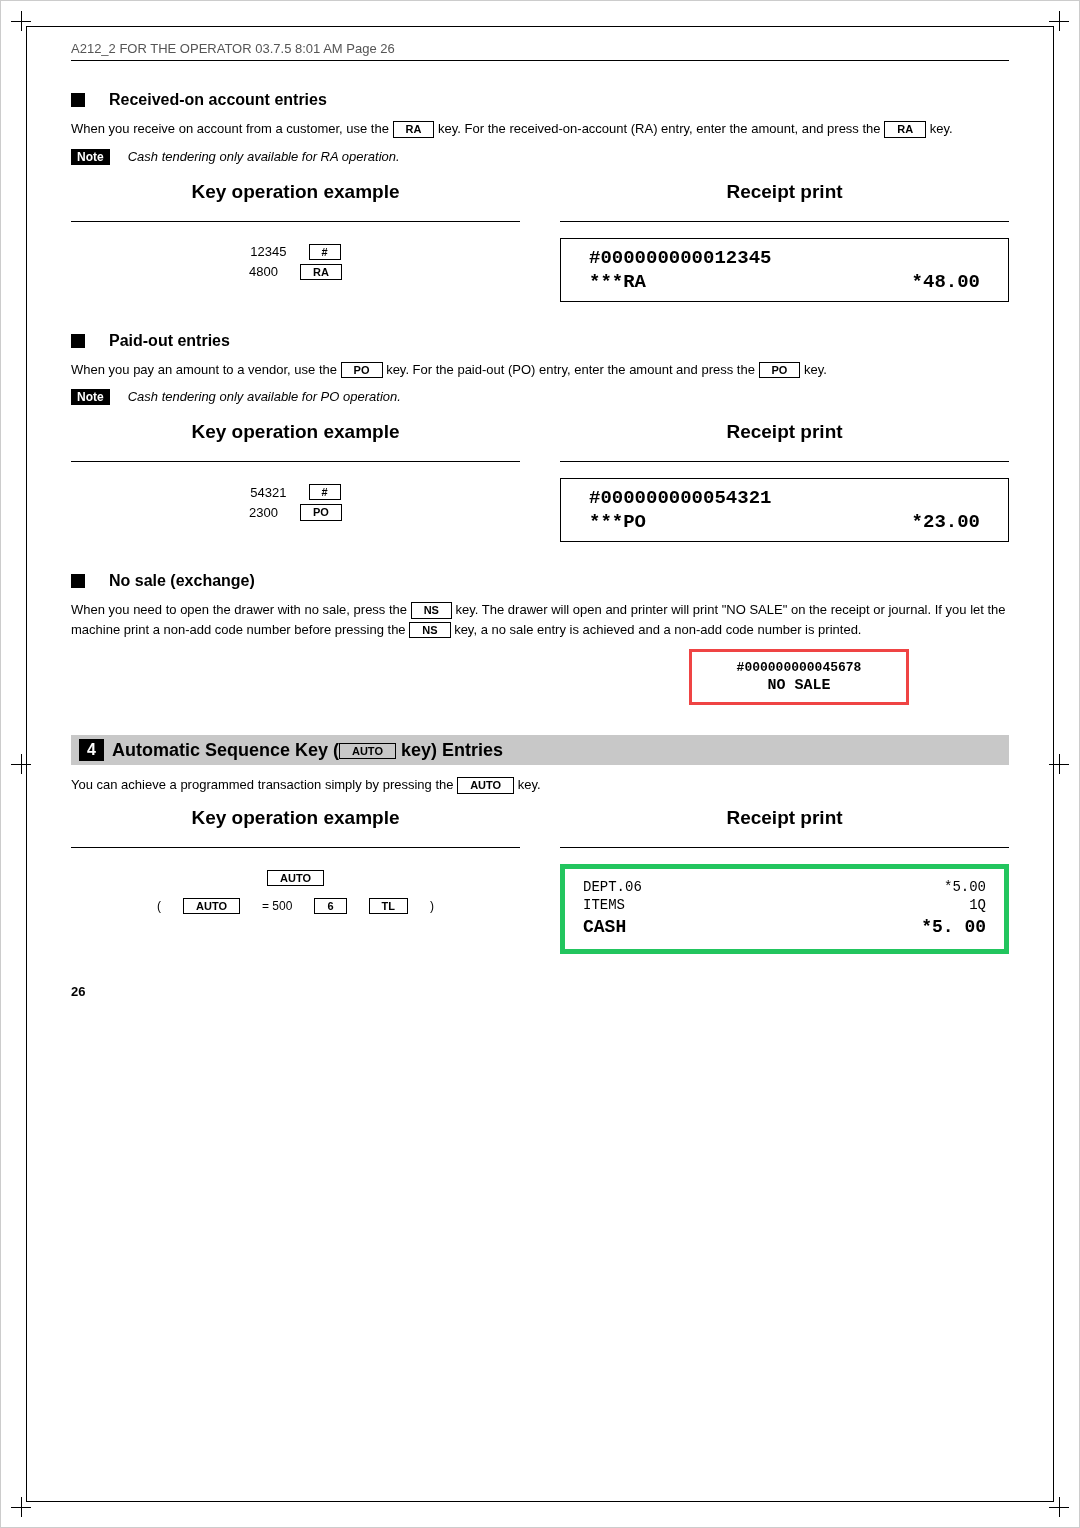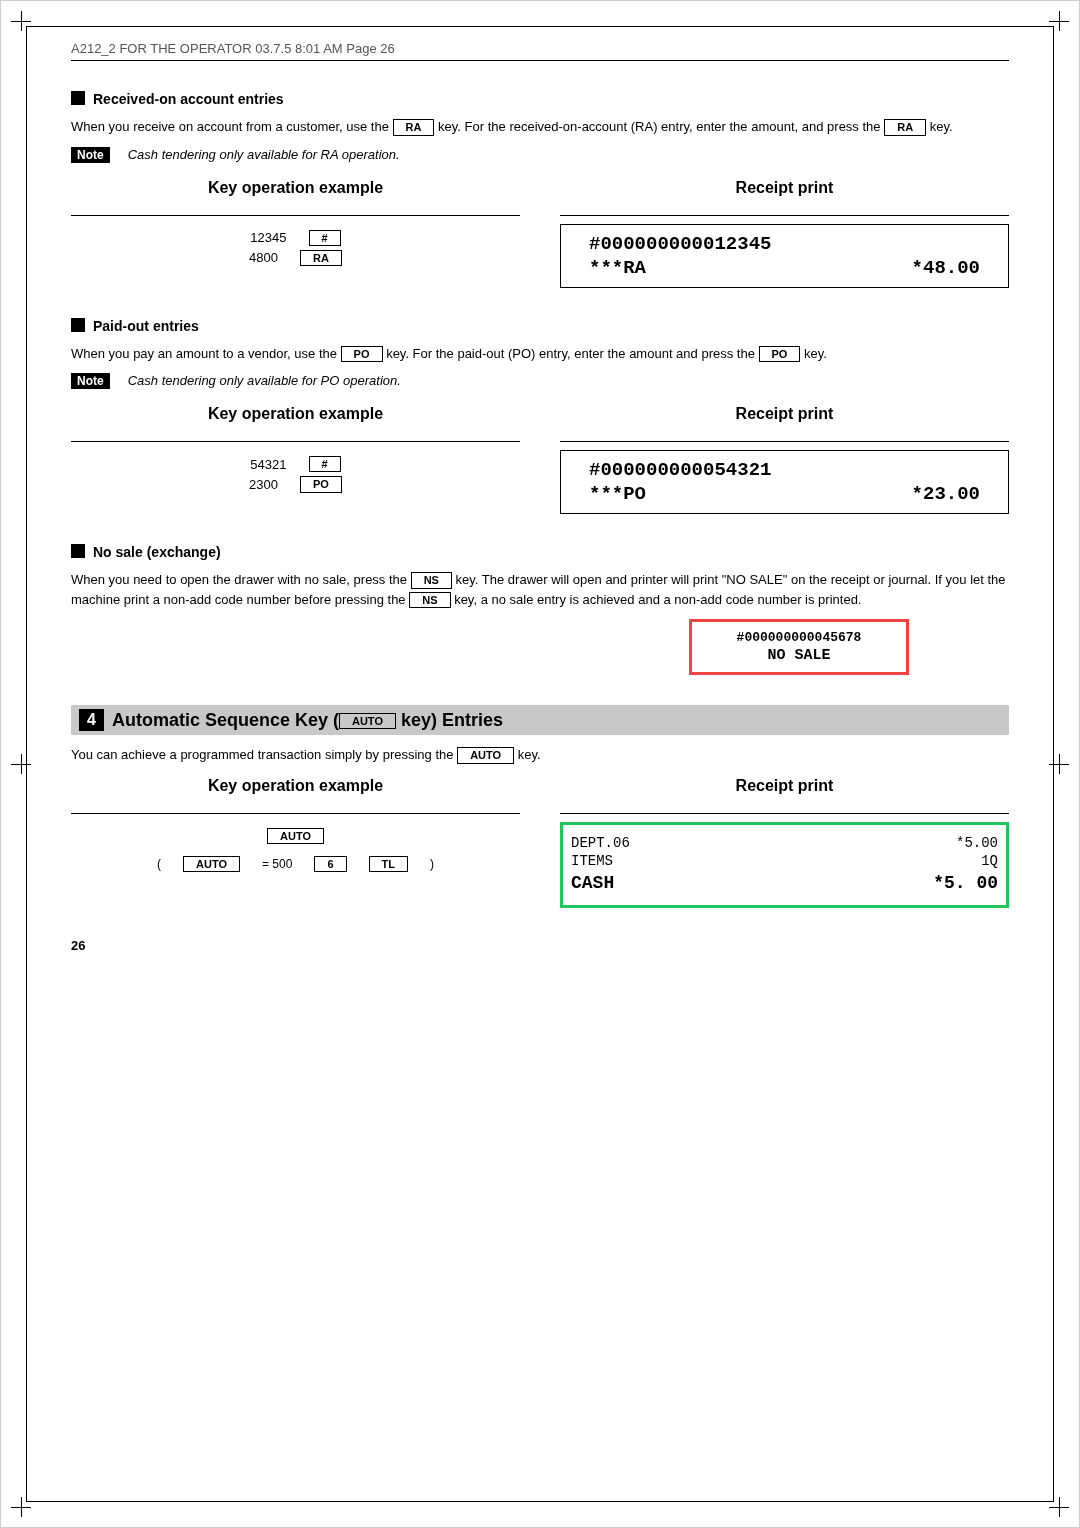--- a/index.html
+++ b/index.html
@@ -27,26 +27,26 @@
       color: #555;
       margin-bottom: 30px;
       display: flex;
       justify-content: space-between;
       border-bottom: 1px solid #000;
       padding-bottom: 4px;
     }
 
     
     .section-title {
-      font-size: 14px;
+      font-size: 16px;
       font-weight: bold;
       margin-bottom: 10px;
       display: flex;
-      align-items: flex-start;
-      gap: 8px;
+      align-items: center;
+      gap: 24px;
     }
     .section-title .black-square {
       display: inline-block;
       width: 14px;
       height: 14px;
       background: #000;
       flex-shrink: 0;
     }
 
     
@@ -113,23 +113,23 @@
       display: flex;
       gap: 40px;
       margin: 12px 0;
       align-items: flex-start;
     }
     .example-col {
       flex: 1;
     }
     .example-col-header {
       font-weight: bold;
-      font-size: 16px;
+      font-size: 19px;
       text-align: center;
-      margin-bottom: 8px;
+      margin-bottom: 16px;
       border-bottom: 1px solid #000;
       padding-bottom: 18px;
     }
 
     
     .key-op-content {
       display: flex;
       flex-direction: column;
       align-items: center;
       gap: 4px;
@@ -226,22 +226,22 @@
       top: 25px;
       left: 25px;
       right: 25px;
       bottom: 25px;
       border: 1px solid #000;
       pointer-events: none;
     }
 
     
     .receipt-box-section4 {
-      border: 3px solid #22c55e;
-      padding: 10px 8px;
+      border: 5px solid #22c55e;
+      padding: 10px 18px;
       font-family: 'Courier New', Courier, monospace;
       font-size: 14px;
       min-width: 210px;
     }
     .receipt-box-section4 .r-row {
       display: flex;
       justify-content: space-between;
       margin-bottom: 2px;
     }
     .receipt-box-section4 .r-row.large {

